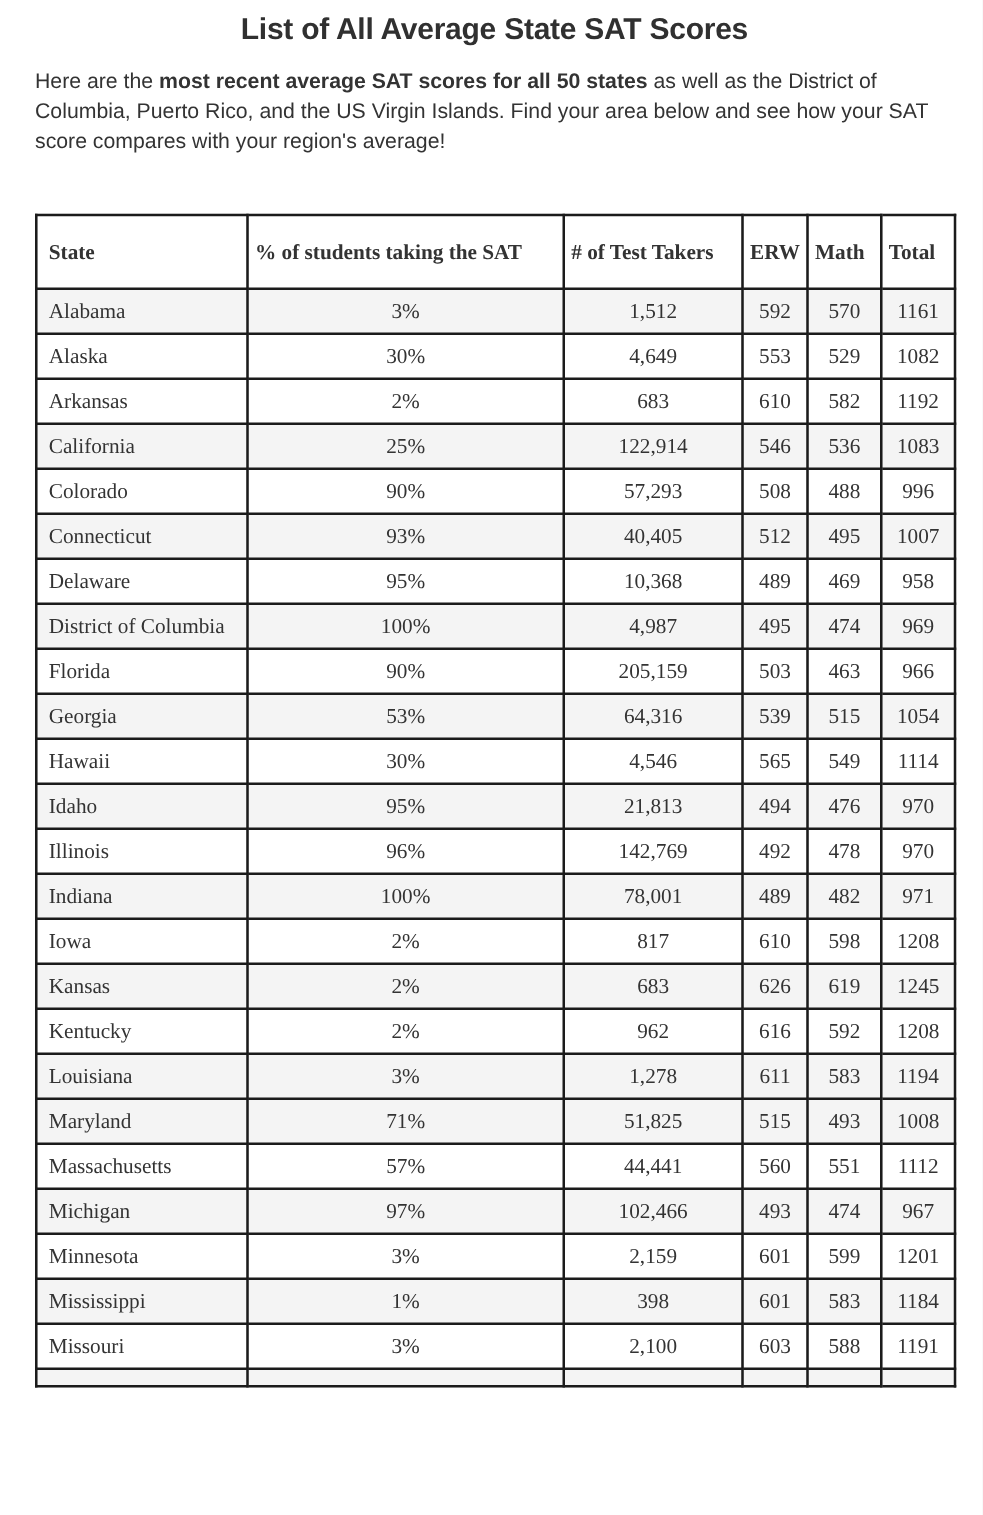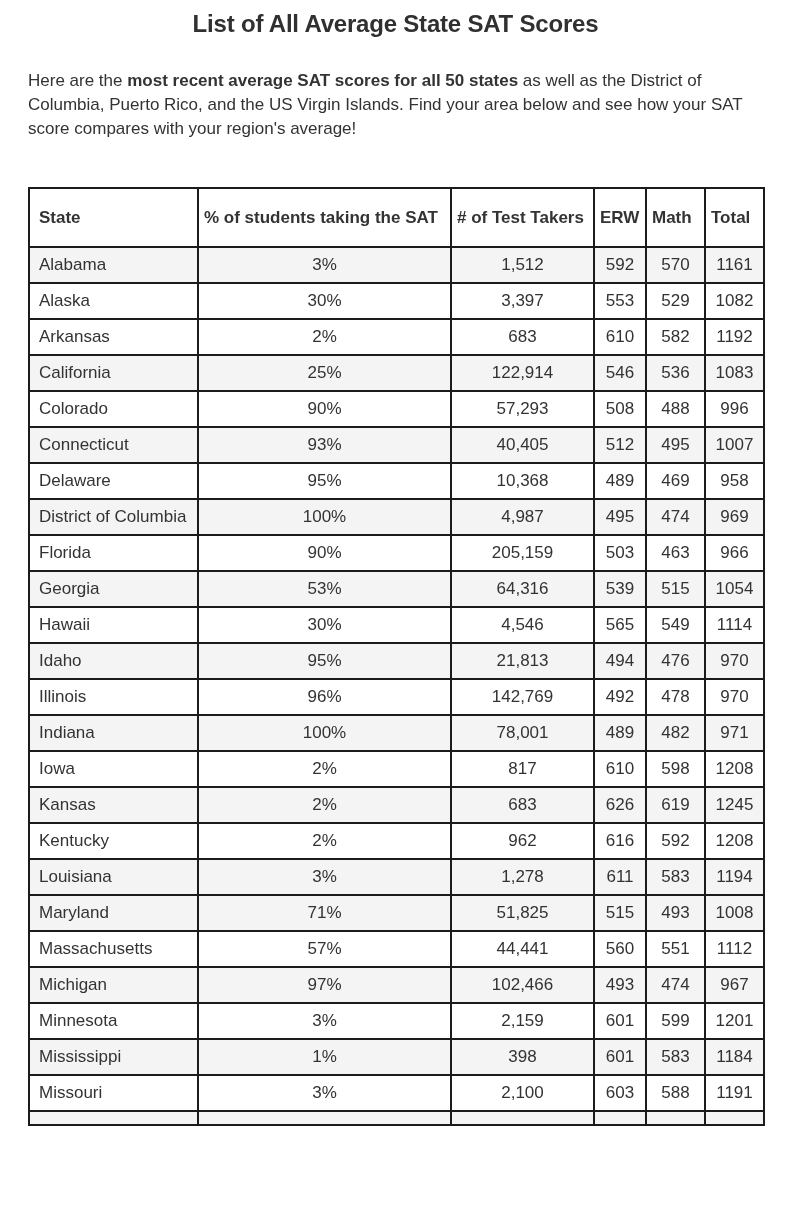--- a/index.html
+++ b/index.html
@@ -14,33 +14,34 @@
   }
   h1.page-title {
     font-size: 24px;
     line-height: 32px;
     font-weight: bold;
     color: #303030;
     letter-spacing: -0.2px;
     text-align: center;
   }
   p.intro {
-    margin-top: 29px;
+    margin-top: 13px;
     font-size: 17px;
     line-height: 24px;
     max-width: 742px;
     color: #333333;
   }
   p.intro strong { font-weight: bold; }
   table.sat-table {
     margin-top: 46px;
     border-collapse: collapse;
     table-layout: fixed;
     width: 735px;
     background: #e5e5e5;
+    font-family: Liberation Serif, serif;
   }
   .sat-table th, .sat-table td {
     border: 2px solid #1b1b1b;
     font-size: 17px;
     line-height: 22px;
     vertical-align: middle;
     color: #333333;
     background: #ffffff;
     overflow: hidden;
   }
@@ -98,21 +99,21 @@
           <td class="col-state">Alabama</td>
           <td class="col-pct">3%</td>
           <td class="col-takers">1,512</td>
           <td class="col-erw">592</td>
           <td class="col-math">570</td>
           <td class="col-total">1161</td>
         </tr>
         <tr>
           <td class="col-state">Alaska</td>
           <td class="col-pct">30%</td>
-          <td class="col-takers">3,397</td>
+          <td class="col-takers">4,649</td>
           <td class="col-erw">553</td>
           <td class="col-math">529</td>
           <td class="col-total">1082</td>
         </tr>
         <tr>
           <td class="col-state">Arkansas</td>
           <td class="col-pct">2%</td>
           <td class="col-takers">683</td>
           <td class="col-erw">610</td>
           <td class="col-math">582</td>

